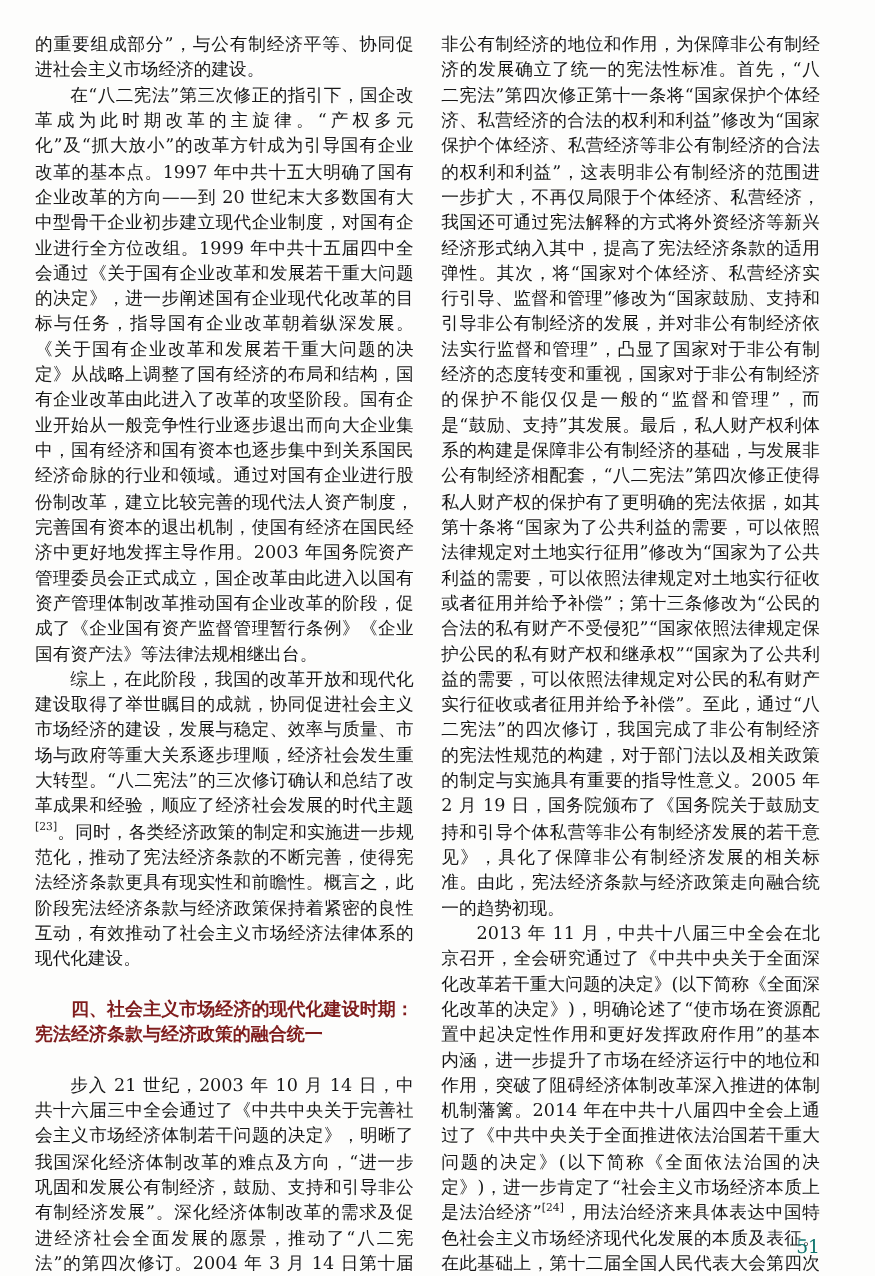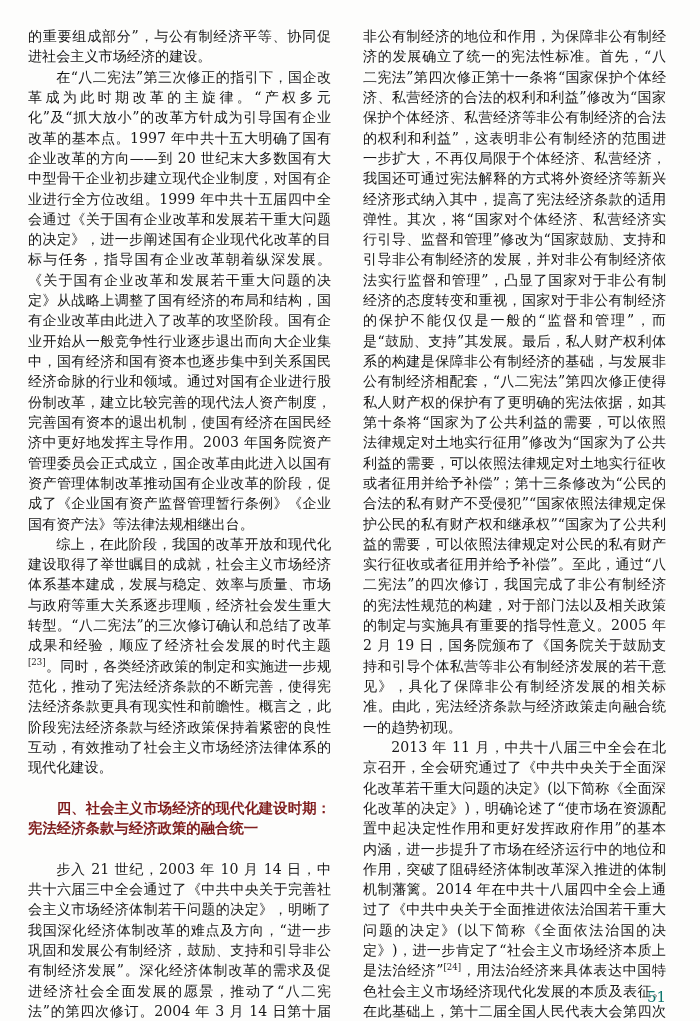--- a/index.html
+++ b/index.html
@@ -23,21 +23,21 @@
   }
 
   .columns {
     position: absolute;
     top: 26px;
     left: 0;
     right: 0;
     bottom: 0;
     display: flex;
     flex-direction: row;
-    gap: 32px;
+    gap: 22px;
     padding: 0 28px;
     box-sizing: border-box;
   }
 
   .col {
     width: 303px;
     flex: 0 0 303px;
     position: relative;
   }
 
@@ -103,21 +103,21 @@
 <div id="page">
 
   <div class="columns">
 
     <div class="col">
 
       <p class="para">的重要组成部分”，与公有制经济平等、协同促进社会主义市场经济的建设。</p>
 
       <p class="para indent">在“八二宪法”第三次修正的指引下，国企改革成为此时期改革的主旋律。“产权多元化”及“抓大放小”的改革方针成为引导国有企业改革的基本点。1997 年中共十五大明确了国有企业改革的方向——到 20 世纪末大多数国有大中型骨干企业初步建立现代企业制度，对国有企业进行全方位改组。1999 年中共十五届四中全会通过《关于国有企业改革和发展若干重大问题的决定》，进一步阐述国有企业现代化改革的目标与任务，指导国有企业改革朝着纵深发展。《关于国有企业改革和发展若干重大问题的决定》从战略上调整了国有经济的布局和结构，国有企业改革由此进入了改革的攻坚阶段。国有企业开始从一般竞争性行业逐步退出而向大企业集中，国有经济和国有资本也逐步集中到关系国民经济命脉的行业和领域。通过对国有企业进行股份制改革，建立比较完善的现代法人资产制度，完善国有资本的退出机制，使国有经济在国民经济中更好地发挥主导作用。2003 年国务院资产管理委员会正式成立，国企改革由此进入以国有资产管理体制改革推动国有企业改革的阶段，促成了《企业国有资产监督管理暂行条例》《企业国有资产法》等法律法规相继出台。</p>
 
-      <p class="para indent"><span>综上，在此阶段，我国的改革开放和现代化建设取得了举世瞩目的成就，社会主义市场经济体系基本建成，发展与稳定、效率与质量、市场与政府等重大关系逐步理顺，经济社会发生重大转型。“八二宪法”的三次修订确认和总结了改革成果和经验，顺应了经济社会发展的时代主题</span><sup class="ref">[23]</sup><span>。同时，各类经济政策的制定和实施进一步规范化，推动了宪法经济条款的不断完善，使得宪法经济条款更具有现实性和前瞻性。概言之，此阶段宪法经济条款与经济政策保持着紧密的良性互动，有效推动了社会主义市场经济法律体系的现代化建设。</span></p>
+      <p class="para indent"><span>综上，在此阶段，我国的改革开放和现代化建设取得了举世瞩目的成就，协同促进社会主义市场经济的建设，发展与稳定、效率与质量、市场与政府等重大关系逐步理顺，经济社会发生重大转型。“八二宪法”的三次修订确认和总结了改革成果和经验，顺应了经济社会发展的时代主题</span><sup class="ref">[23]</sup><span>。同时，各类经济政策的制定和实施进一步规范化，推动了宪法经济条款的不断完善，使得宪法经济条款更具有现实性和前瞻性。概言之，此阶段宪法经济条款与经济政策保持着紧密的良性互动，有效推动了社会主义市场经济法律体系的现代化建设。</span></p>
 
       <div class="gap-before-heading"></div>
 
       <h2 class="section-heading">四、社会主义市场经济的现代化建设时期：宪法经济条款与经济政策的融合统一</h2>
 
       <div class="gap-after-heading"></div>
 
       <p class="para indent">步入 21 世纪，2003 年 10 月 14 日，中共十六届三中全会通过了《中共中央关于完善社会主义市场经济体制若干问题的决定》，明晰了我国深化经济体制改革的难点及方向，“进一步巩固和发展公有制经济，鼓励、支持和引导非公有制经济发展”。深化经济体制改革的需求及促进经济社会全面发展的愿景，推动了“八二宪法”的第四次修订。2004 年 3 月 14 日第十届全国人民代表大会第二次会议通过的《中华人民共和国宪法修正案》(以下简称“‘八二宪法’第四次修正”)。此次修正再次强化了</p>
 
     </div>

